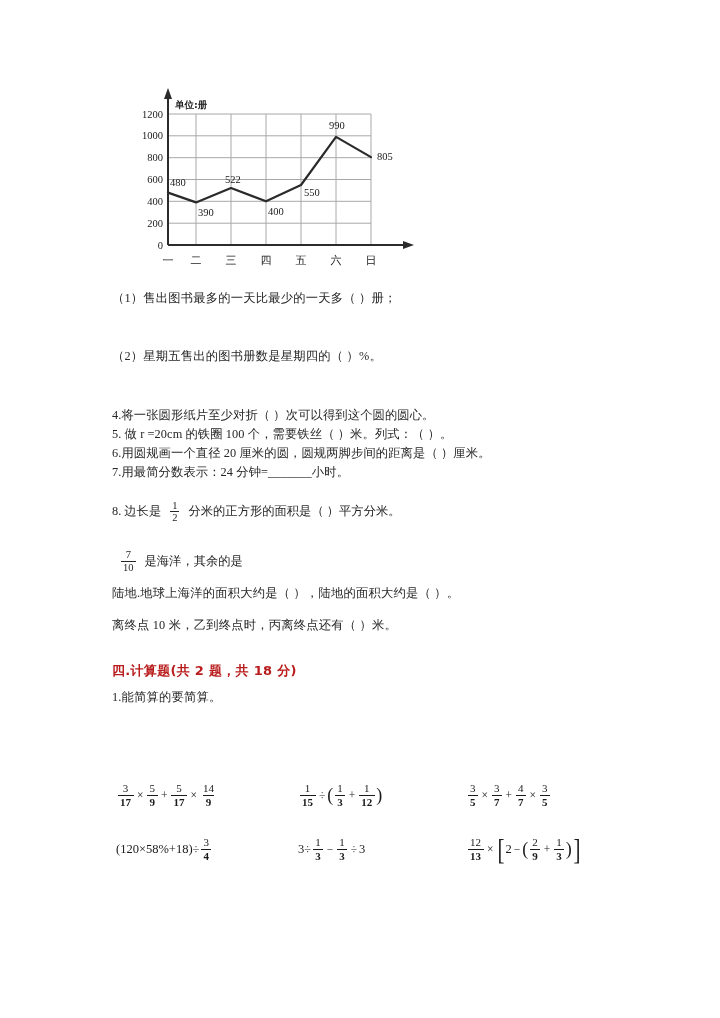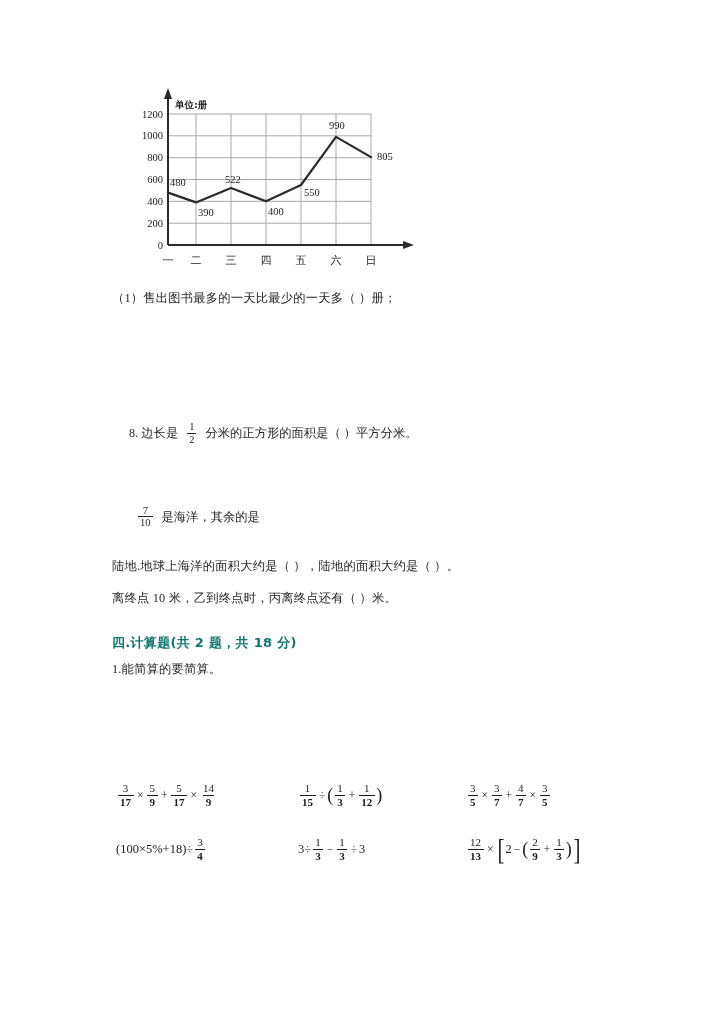--- a/index.html
+++ b/index.html
@@ -68,31 +68,31 @@
     margin: 0 9px;
     font-family: "Liberation Serif", serif;
   }
   .inline-frac .num { padding: 0 2px; }
   .inline-frac .den { padding: 0 2px; border-top: 1px solid #262626; }
 
   .row-with-frac {
     display: flex;
     align-items: center;
     flex-wrap: wrap;
-    margin: 17px;
+    margin: 0;
     font-size: 12.3px;
   }
 
   h3.section-title {
     font-family: "DejaVu Sans", sans-serif;
     font-size: 13px;
     font-weight: bold;
     margin: 0;
     letter-spacing: .3px;
-    color: #0f766e;
+    color: #b91c1c;
   }
 
   
   .math-block {
     position: absolute;
     left: 116px;
     top: 768px;
     width: 520px;
   }
   .math-row {
@@ -199,22 +199,29 @@
         <text x="218" y="192">六</text>
         <text x="253" y="192">日</text>
       </g>
     </svg>
   </div>
 
   <div class="content">
 
     <p class="q-line">（1）售出图书最多的一天比最少的一天多（        ）册；</p>
     <div class="spacer-lg"></div>
+    <p class="q-line">（2）星期五售出的图书册数是星期四的（        ）%。</p>
     <div class="spacer-lg"></div>
 
+    <div class="tight-list">
+      <p>4.将一张圆形纸片至少对折（      ）次可以得到这个圆的圆心。</p>
+      <p>5. 做 r =20cm 的铁圈 100 个，需要铁丝（      ）米。列式：（      ）。</p>
+      <p>6.用圆规画一个直径 20 厘米的圆，圆规两脚步间的距离是（      ）厘米。</p>
+      <p>7.用最简分数表示：24 分钟=_______小时。</p>
+    </div>
 
     <div class="spacer-sm"></div>
 
     <div class="row-with-frac">
       <span>8. 边长是</span>
       <span class="inline-frac">
         <span class="num">1</span>
         <span class="den">2</span>
       </span>
       <span>分米的正方形的面积是（        ）平方分米。</span>
@@ -309,21 +316,21 @@
         <span class="f">
           <span class="n">3</span>
           <span class="d">5</span>
         </span>
       </div>
     </div>
 
     <div class="math-row">
 
       <div class="math-cell c1">
-        <span class="plain">(100×5%+18)÷</span>
+        <span class="plain">(120×58%+18)÷</span>
         <span class="f">
           <span class="n">3</span>
           <span class="d">4</span>
         </span>
       </div>
 
       <div class="math-cell c2">
         <span class="plain">3÷</span>
         <span class="f">
           <span class="n">1</span>

